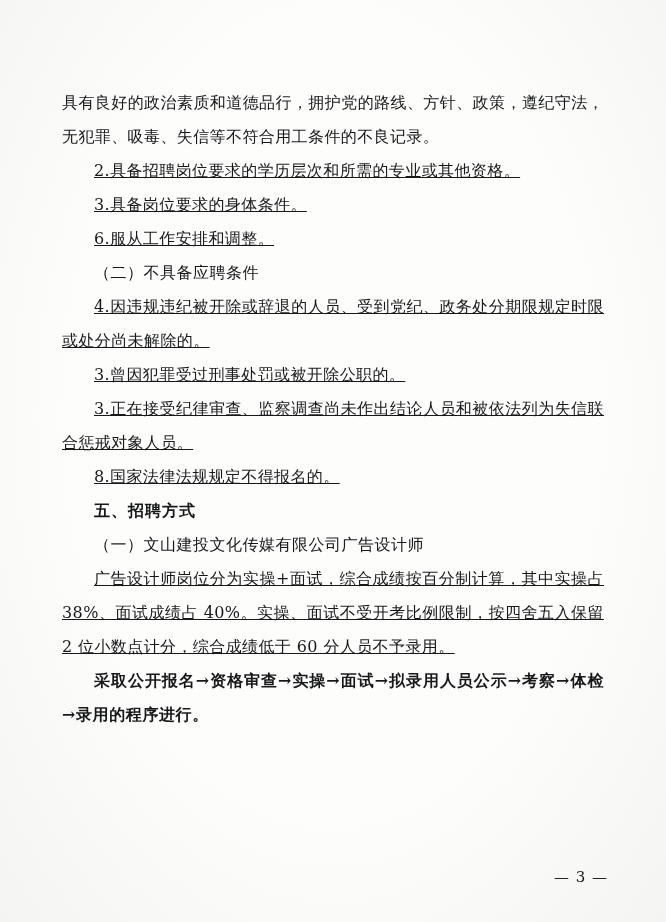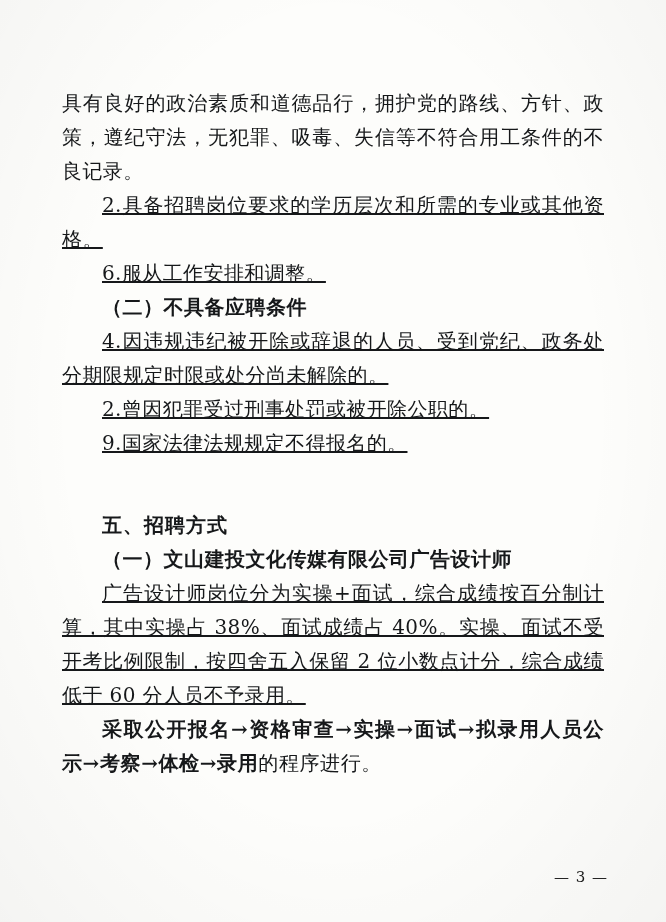--- a/index.html
+++ b/index.html
@@ -26,88 +26,89 @@
   .page::before {
     content: "";
     position: absolute;
     inset: 0;
     background:
       radial-gradient(ellipse at 50% 45%, rgba(255,255,255,0) 55%, rgba(0,0,0,0.035) 100%);
     pointer-events: none;
   }
   .body-text {
     position: relative;
-    font-size: 20px;
+    font-size: 16px;
     line-height: 34px;
     letter-spacing: 0.4px;
     color: #16181a;
   }
   p {
     margin: 0;
     text-align: justify;
     text-justify: inter-ideograph;
   }
   p.indent {
     text-indent: 2em;
     text-decoration: underline;
   }
   p.hang {
     text-indent: 0;
   }
   .heading {
     font-weight: bold;
     text-indent: 2em;
     letter-spacing: 1px;
-    margin-top: 48px;
   }
   .subheading {
-    font-weight: bold;
+    font-weight: normal;
     text-indent: 2em;
     letter-spacing: 0.5px;
   }
   .flow {
     font-weight: bold;
     text-indent: 2em;
     letter-spacing: 0.6px;
   }
   .flow .tail {
-    font-weight: normal;
+    font-weight: bold;
   }
   .page-number {
     position: absolute;
     right: 58px;
     bottom: 36px;
     font-size: 15px;
     letter-spacing: 1px;
     color: #1a1a1a;
   }
 </style>
 </head>
 <body>
 
 <div class="page">
   <div class="body-text">
 
     <p class="hang">具有良好的政治素质和道德品行，拥护党的路线、方针、政策，遵纪守法，无犯罪、吸毒、失信等不符合用工条件的不良记录。</p>
 
     <p class="indent">2.具备招聘岗位要求的学历层次和所需的专业或其他资格。</p>
 
+    <p class="indent">3.具备岗位要求的身体条件。</p>
 
 
     <p class="indent">6.服从工作安排和调整。</p>
 
     <p class="subheading">（二）不具备应聘条件</p>
 
     <p class="indent">4.因违规违纪被开除或辞退的人员、受到党纪、政务处分期限规定时限或处分尚未解除的。</p>
 
-    <p class="indent">2.曾因犯罪受过刑事处罚或被开除公职的。</p>
+    <p class="indent">3.曾因犯罪受过刑事处罚或被开除公职的。</p>
+
+    <p class="indent">3.正在接受纪律审查、监察调查尚未作出结论人员和被依法列为失信联合惩戒对象人员。</p>
 
 
-
-    <p class="indent">9.国家法律法规规定不得报名的。</p>
+    <p class="indent">8.国家法律法规规定不得报名的。</p>
 
     <p class="heading">五、招聘方式</p>
 
     <p class="subheading">（一）文山建投文化传媒有限公司广告设计师</p>
 
     <p class="indent">广告设计师岗位分为实操+面试，综合成绩按百分制计算，其中实操占 38%、面试成绩占 40%。实操、面试不受开考比例限制，按四舍五入保留 2 位小数点计分，综合成绩低于 60 分人员不予录用。</p>
 
     <p class="flow"><span>采取公开报名→资格审查→实操→面试→拟录用人员公示→考察→体检→录用</span><span class="tail">的程序进行。</span></p>
 
   </div>

